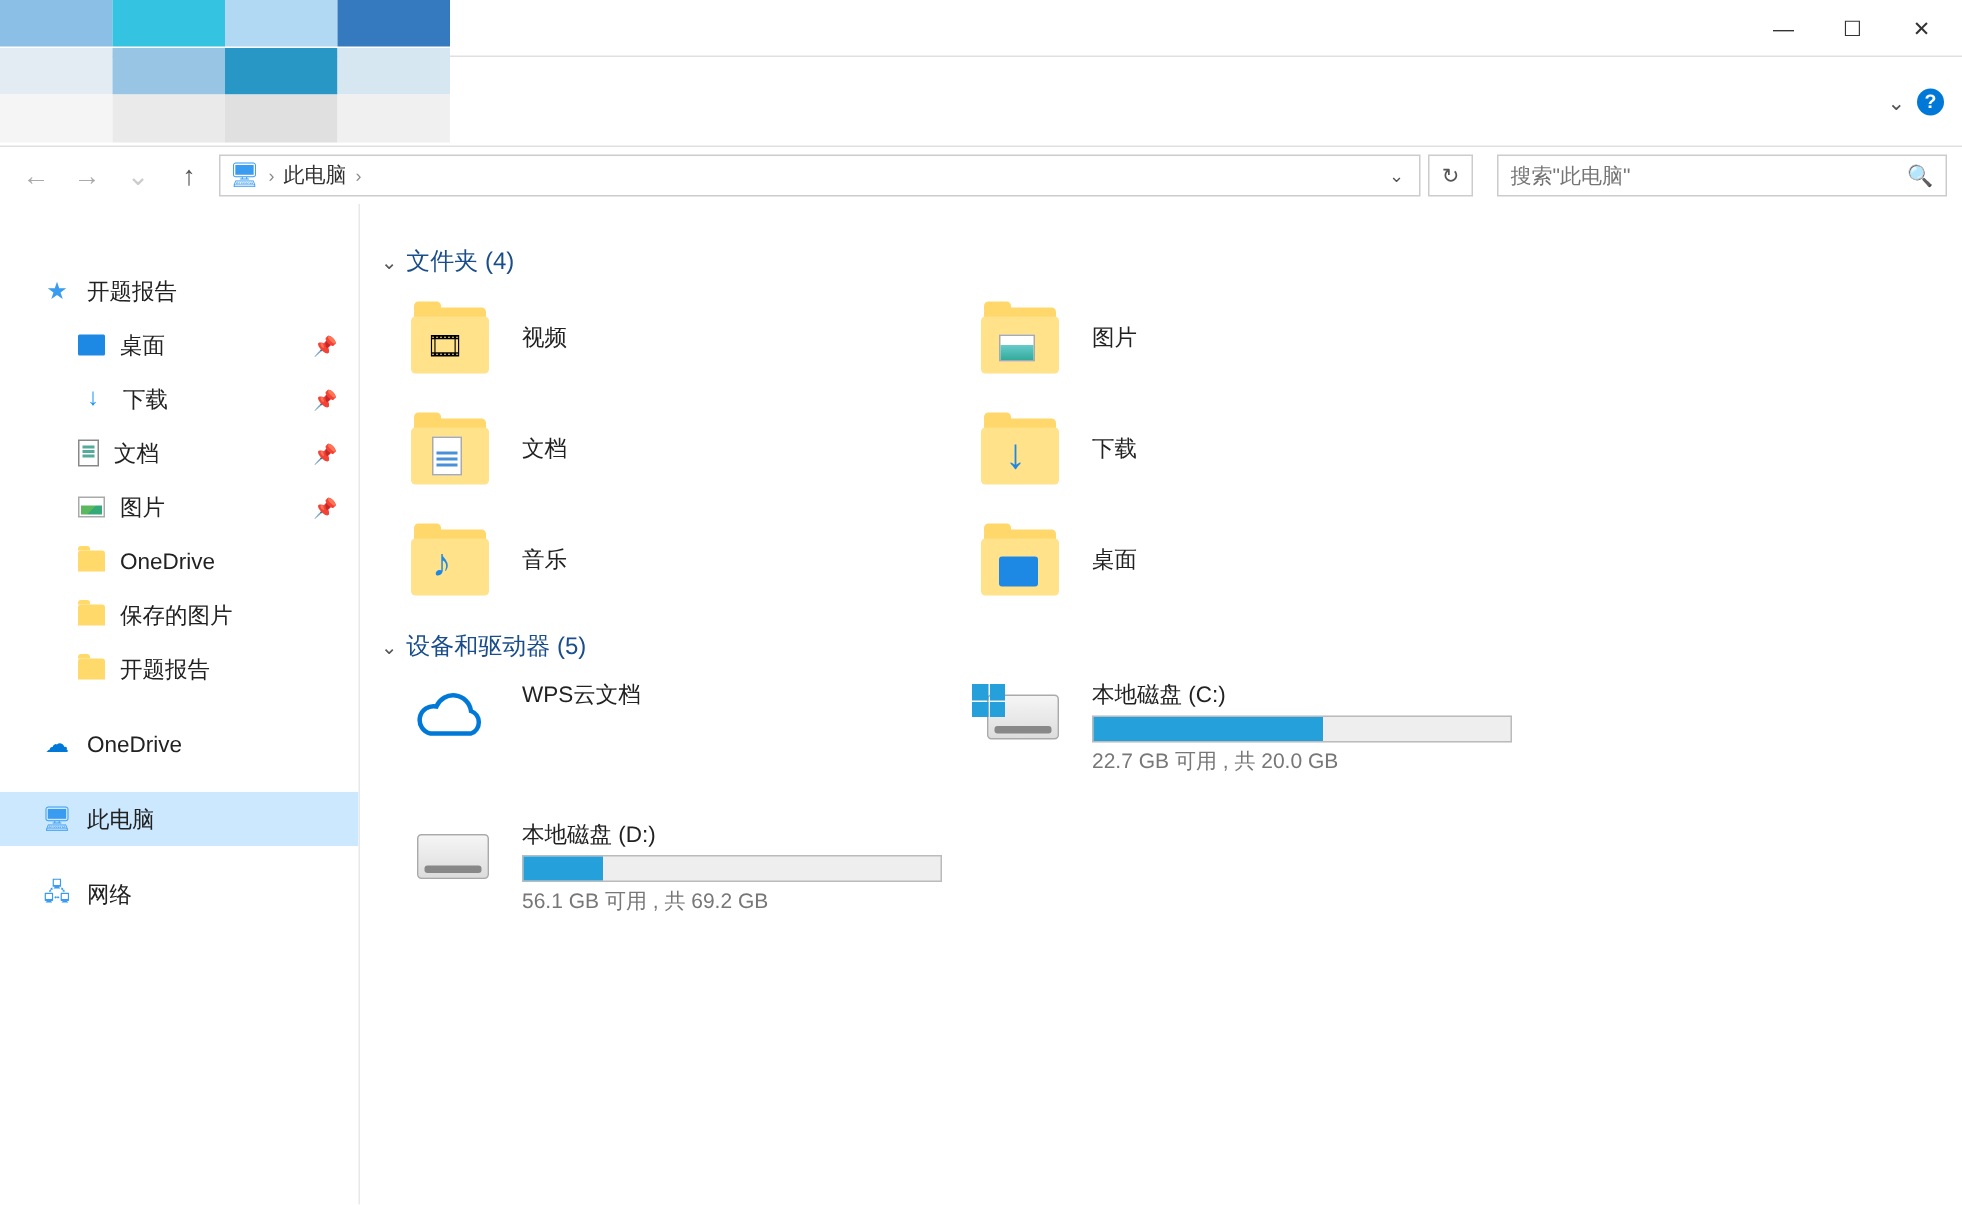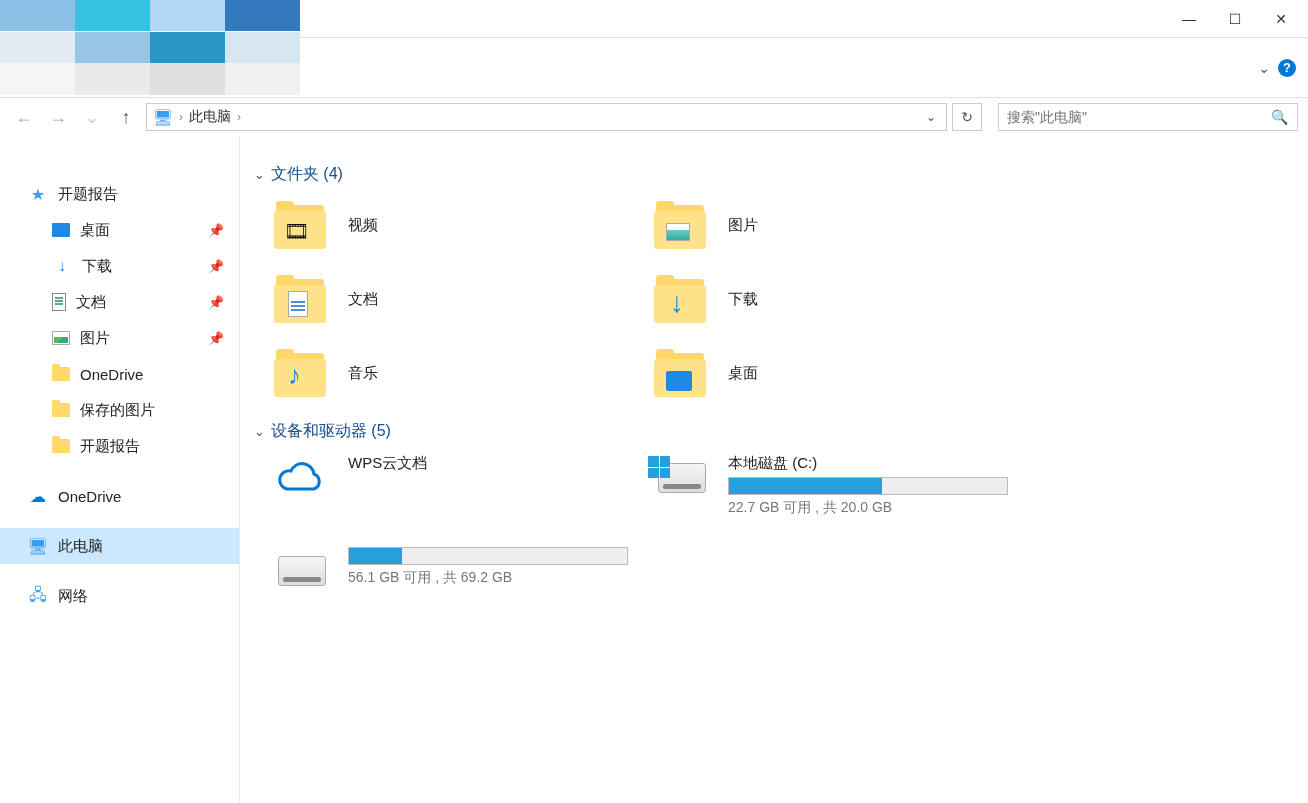--- a/index.html
+++ b/index.html
@@ -279,20 +279,21 @@
               <div class="drive-fill" style="width:55%"></div>
             </div>
           <span class="drive-text">22.7 GB 可用 , 共 20.0 GB</span>
         </div>
       </div>
       <div class="drive-item">
         <div class="drive-icon">
             <div class="drive-disk"></div>
           </div>
         <div class="drive-info">
+          <span class="drive-name">本地磁盘 (D:)</span>
           <div class="drive-bar">
               <div class="drive-fill" style="width:19%"></div>
             </div>
           <span class="drive-text">56.1 GB 可用 , 共 69.2 GB</span>
         </div>
       </div>
     </div>
 
   </div>
 </div>

